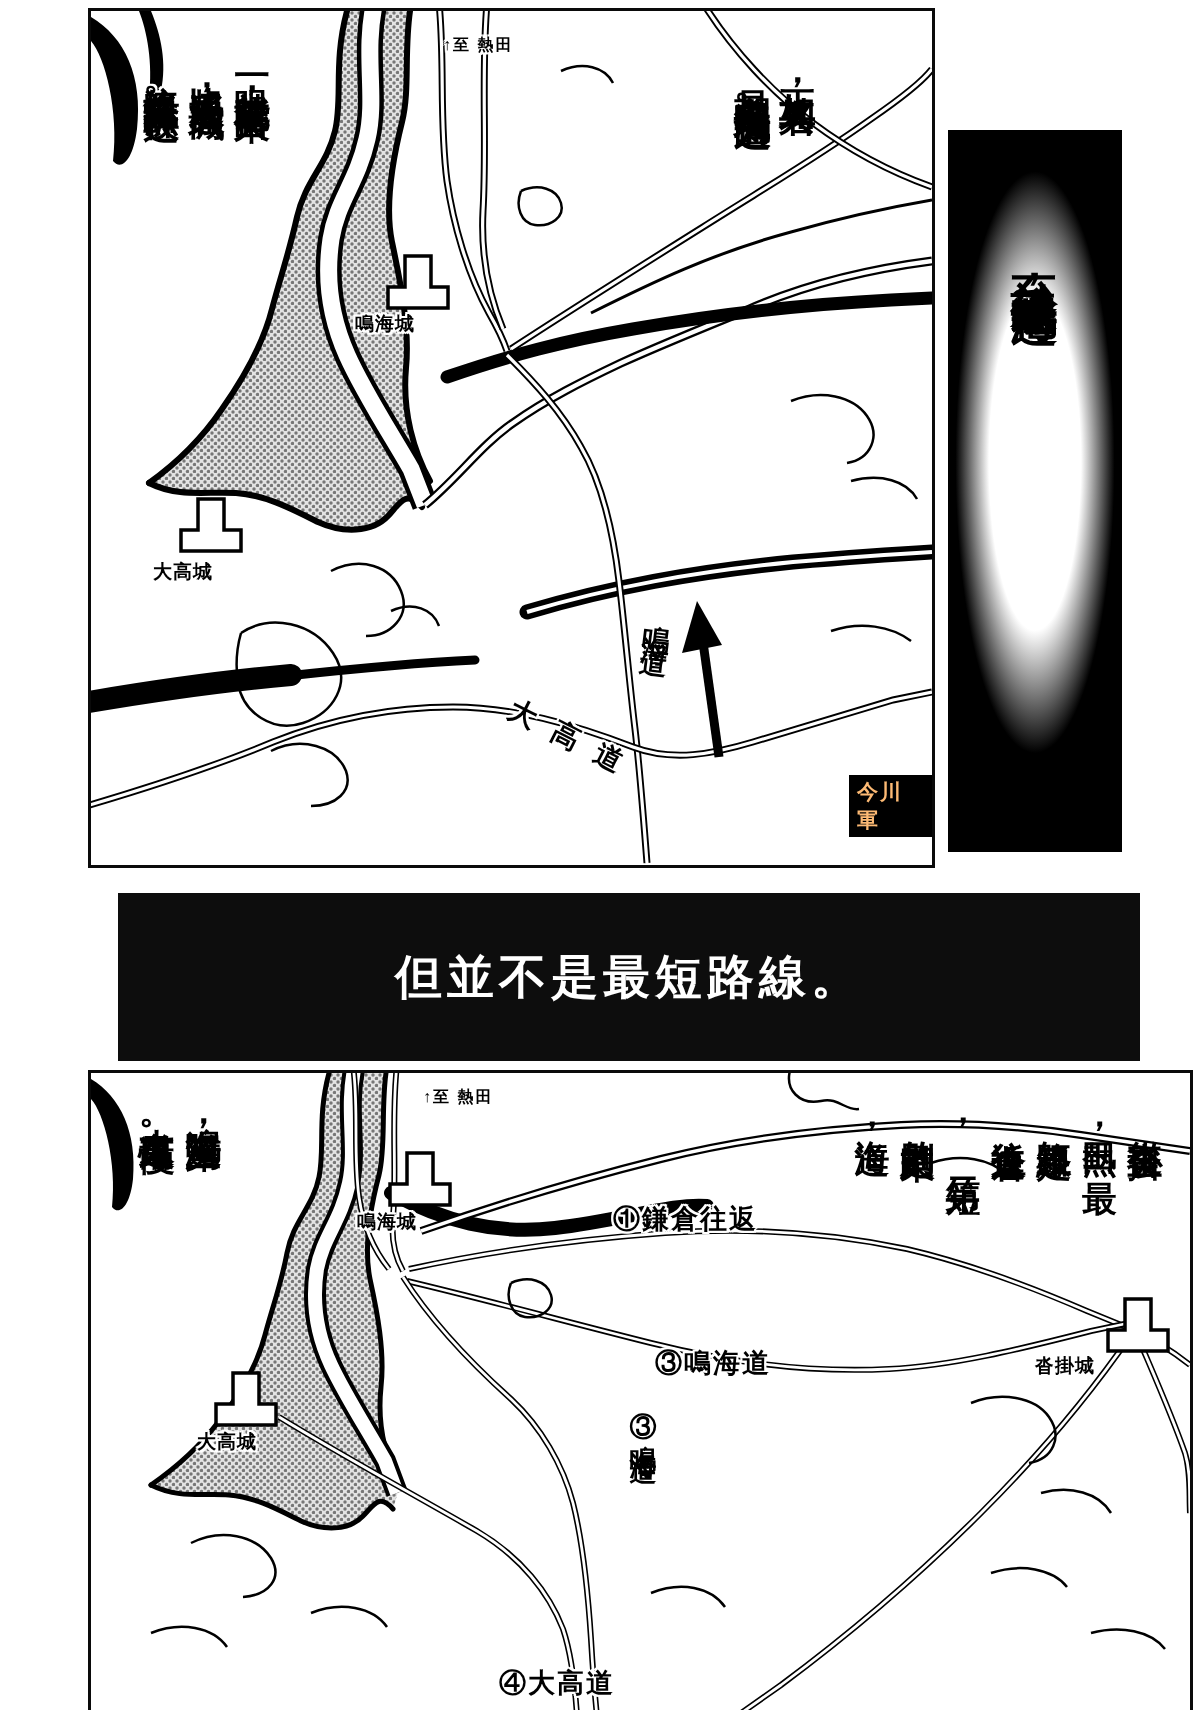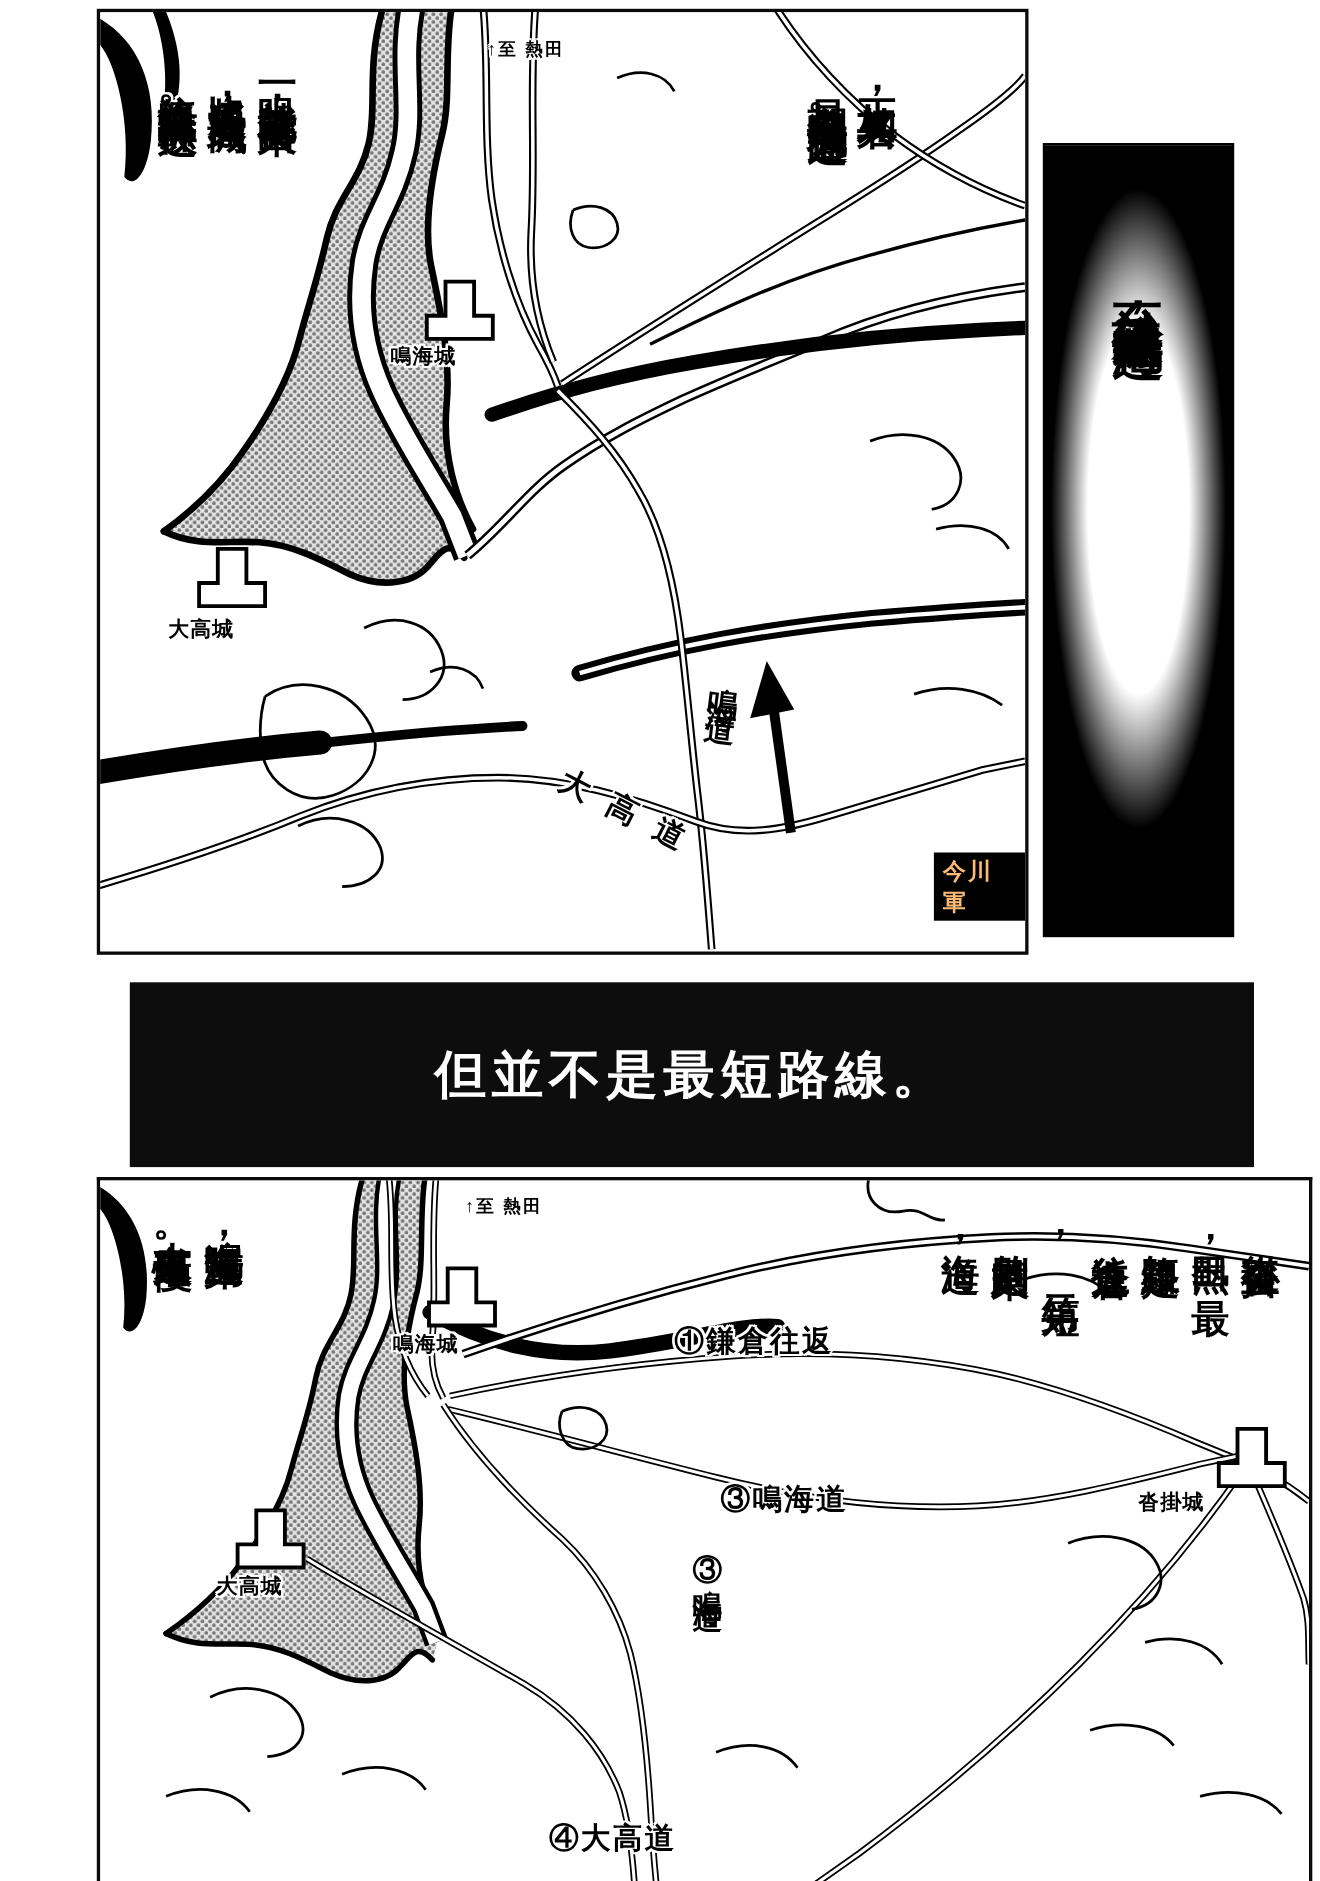--- a/index.html
+++ b/index.html
@@ -224,16 +224,16 @@
     <div class="maplabel to-atsuta halo" style="left:332px;top:14px;">
       <span>↑</span><span>至 熱田</span>
     </div>
     <div class="maplabel boldlabel halo" style="left:266px;top:136px;">鳴海城</div>
     <div class="maplabel boldlabel halo" style="left:106px;top:356px;">大高城</div>
     <div class="maplabel boldlabel halo" style="left:944px;top:280px;text-align:center;">沓掛城</div>
 
     <div class="maplabel serifl halo routelabel" style="left:522px;top:128px;">①鎌倉往返</div>
     <div class="maplabel serifl halo routelabel" style="left:564px;top:272px;">③鳴海道</div>
     <div class="maplabel serifl halo routelabel v-route" style="left:534px;top:318px;">③鳴海道</div>
-    <div class="maplabel serifl halo routelabel" style="left:408px;top:580px;">④大高道</div>
+    <div class="maplabel serifl halo routelabel" style="left:408px;top:592px;">④大高道</div>
   </div>
 
 </div>
 
 </body></html>

